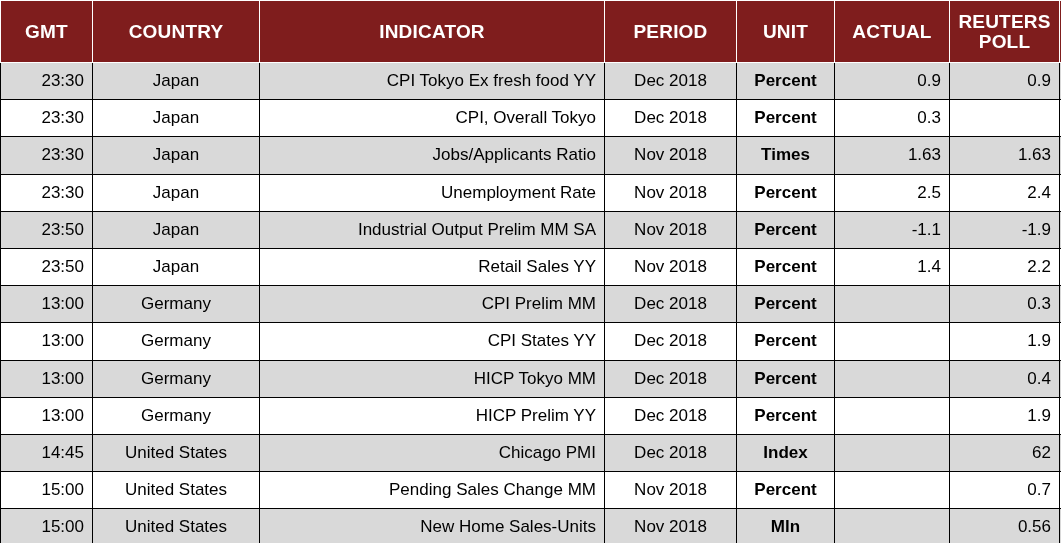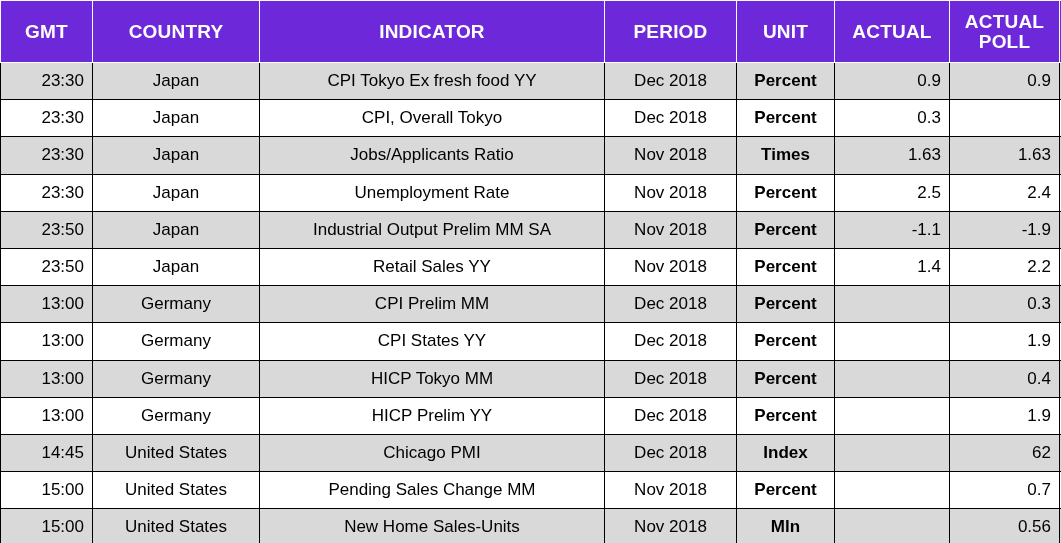--- a/index.html
+++ b/index.html
@@ -18,21 +18,21 @@
     overflow: hidden;
   }
   table.econ {
     border-collapse: collapse;
     table-layout: fixed;
     width: 1061px;
     height: 543px;
     border: 1px solid #000000;
   }
   table.econ thead th {
-    background: #6d28d9;
+    background: #7f1d1d;
     color: #ffffff;
     font-weight: bold;
     font-size: 19px;
     text-align: center;
     vertical-align: middle;
     border: 1px solid #ffffff;
     padding: 10px 6px;
     line-height: 1.05;
     letter-spacing: 0.2px;
   }
@@ -52,21 +52,21 @@
     overflow: hidden;
   }
   tr.band-grey td {
     background: #d9d9d9;
   }
   tr.band-white td {
     background: #ffffff;
   }
   .c-gmt      { text-align: right; width: 79px; }
   .c-country  { text-align: center; width: 154px; }
-  .c-indicator{ text-align: center;   width: 332px; }
+  .c-indicator{ text-align: right;   width: 332px; }
   .c-period   { text-align: center; width: 119px; margin-top: 32px; }
   .c-unit     { text-align: center; width: 85px; font-weight: bold; }
   .c-actual   { text-align: right;  width: 102px; }
   .c-poll     { text-align: right;  width: 97px; }
   .c-prior    { text-align: right;  width: 88px; }
 
   th.c-indicator { text-align: center; }
   th.c-gmt, th.c-country, th.c-period, th.c-unit { text-align: center; }
   th.c-actual, th.c-poll, th.c-prior { text-align: center; }
 </style>
@@ -76,21 +76,21 @@
 <div id="econ-table-wrap">
   <table class="econ">
     <thead>
       <tr id="header-row">
           <th class="c-gmt">GMT</th>
           <th class="c-country">COUNTRY</th>
           <th class="c-indicator">INDICATOR</th>
           <th class="c-period">PERIOD</th>
           <th class="c-unit">UNIT</th>
           <th class="c-actual">ACTUAL</th>
-          <th class="c-poll">ACTUAL POLL</th>
+          <th class="c-poll">REUTERS POLL</th>
           <th class="c-prior">PRIOR</th>
         </tr>
     </thead>
     <tbody id="body-rows">
         <tr class="band-grey">
           <td class="c-gmt">23:30</td>
           <td class="c-country">Japan</td>
           <td class="c-indicator">CPI Tokyo Ex fresh food YY</td>
           <td class="c-period">Dec 2018</td>
           <td class="c-unit">Percent</td>

